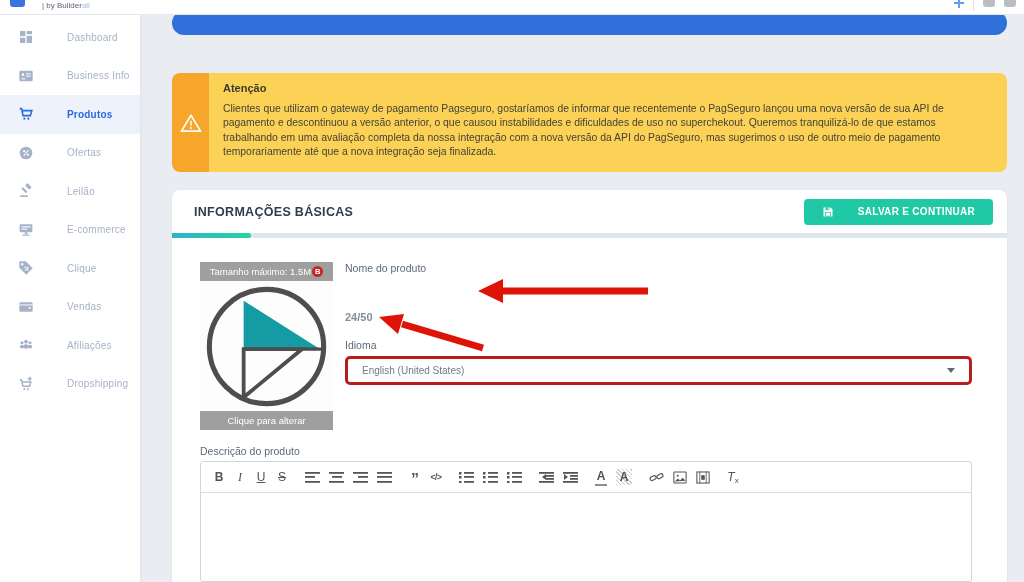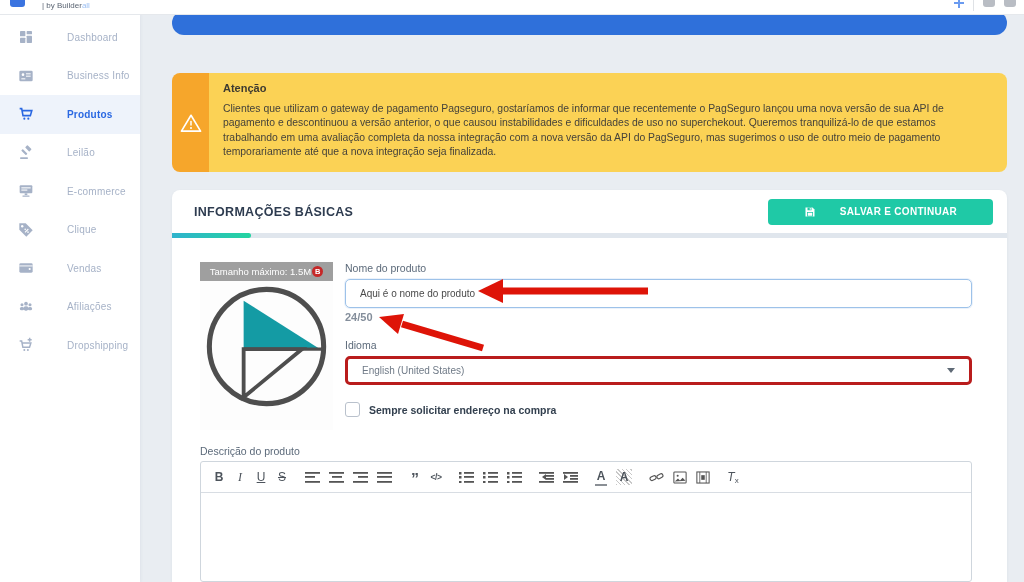--- a/index.html
+++ b/index.html
@@ -32,21 +32,21 @@
   .banner-icon-col{width:37px;background:#f6a62b;display:flex;align-items:center;justify-content:center;flex:0 0 37px;}
   .banner-body{flex:1;background:#fbd255;padding:9px 16px 8px 14px;box-sizing:border-box;}
   .banner-title{font-size:11px;font-weight:bold;color:#3d3a31;margin-bottom:2px;}
   .banner-text{font-size:10.4px;line-height:1.38;color:#45423a;margin-top:8px;}
 
   
   .card{position:absolute;left:172px;top:190px;width:835px;height:392px;background:#fff;border-radius:8px 8px 0 0;box-shadow:0 1px 3px rgba(40,60,90,.06);z-index:6;}
   .card-header{height:43px;display:flex;align-items:center;justify-content:space-between;padding:0 14px 0 22px;}
   .card-title{font-size:12.5px;font-weight:bold;color:#2e3c50;letter-spacing:.3px;}
   .hdr-buttons{display:flex;gap:10px;}
-  .btn{height:26px;background:#1fc9a6;color:#fff;font-size:10px;font-weight:bold;border:none;border-radius:4px;display:inline-flex;align-items:center;justify-content:flex-end;gap:24px;padding:0 36px;letter-spacing:.3px;cursor:pointer;font-family:"Liberation Sans",sans-serif;}
+  .btn{height:26px;background:#1fc9a6;color:#fff;font-size:10px;font-weight:bold;border:none;border-radius:4px;display:inline-flex;align-items:center;justify-content:flex-end;gap:24px;padding:0 18px;letter-spacing:.3px;cursor:pointer;font-family:"Liberation Sans",sans-serif;}
   .btn svg{width:12px;height:12px;}
   .progress-track{height:5px;background:#e0e6ed;width:100%;}
   .progress-fill{height:5px;width:9.5%;background:linear-gradient(90deg,#2fb3cd,#24d4a0);border-radius:0 3px 3px 0;}
 
   .card-body{position:relative;height:344px;}
 
   
   .upload{position:absolute;left:28px;top:24px;width:133px;height:168px;background:#fdfdfd;cursor:pointer;overflow:hidden;}
   .upload-logo{position:absolute;left:3px;top:21px;filter:blur(.4px);}
   .upload-top,.upload-bottom{position:absolute;left:0;width:133px;height:19px;background:rgba(142,142,142,.85);color:#fff;display:flex;align-items:center;justify-content:center;font-size:9.5px;}
@@ -143,20 +143,29 @@
     <div class="sb-item active">
       <svg viewBox="0 0 24 24" fill="none" stroke="currentColor" stroke-width="2.4">
           <path d="M2.5 4h3l2 10.5h11l2.2-7.5H7"></path>
           <circle cx="9.5" cy="19" r="1.6" fill="currentColor" stroke="none"></circle>
           <circle cx="15.5" cy="19" r="1.6" fill="currentColor" stroke="none"></circle>
         </svg>
       <span class="lbl">Produtos</span>
     </div>
     <div class="sb-item">
       <svg viewBox="0 0 24 24" fill="currentColor">
+          <circle cx="12" cy="12" r="9.5"></circle>
+          <circle cx="9.2" cy="9.2" r="1.7" fill="#fff"></circle>
+          <circle cx="14.8" cy="14.8" r="1.7" fill="#fff"></circle>
+          <path d="M15.5 7.5L8.5 16.5" stroke="#fff" stroke-width="1.8"></path>
+        </svg>
+      <span class="lbl">Ofertas</span>
+    </div>
+    <div class="sb-item">
+      <svg viewBox="0 0 24 24" fill="currentColor">
           <rect x="11" y="2.5" width="9" height="5" rx="1" transform="rotate(45 15.5 5)"></rect>
           <rect x="4.5" y="9" width="10" height="3.4" rx="1" transform="rotate(45 9.5 10.7)"></rect>
           <rect x="3" y="18.5" width="12" height="2.6" rx="1.2"></rect>
         </svg>
       <span class="lbl">Leilão</span>
     </div>
     <div class="sb-item">
       <svg viewBox="0 0 24 24" fill="currentColor">
           <rect x="2.5" y="3.5" width="19" height="12" rx="1.5"></rect>
           <rect x="5" y="6.5" width="14" height="1.6" fill="#fff"></rect>
@@ -246,36 +255,34 @@
         <svg class="upload-logo" width="127" height="127" viewBox="0 0 100 100">
           <circle cx="50" cy="50" r="45" fill="none" stroke="#4e4e4e" stroke-width="4"></circle>
           <polygon points="32,14 32,52 92,52" fill="#149ba4"></polygon>
           <polygon points="32,52 32,90 78,52" fill="none" stroke="#4e4e4e" stroke-width="3"></polygon>
           <path d="M32 52H95" stroke="#4e4e4e" stroke-width="2.5"></path>
         </svg>
         <div class="upload-top">
           <span>Tamanho máximo: 1.5M</span>
             <span class="badge">B</span>
         </div>
+        <div class="upload-bottom">
+          <span>Clique para alterar</span>
+        </div>
       </div>
 
       <div class="f-label" style="left:173px;top:24px;">Nome do produto</div>
-      <input class="name-input" type="text" value="Aqui é o nome do produto" style="">
       <div class="counter">24/50</div>
 
       <div class="f-label" style="left:173px;top:101px;">Idioma</div>
       <div class="select">
         <span>English (United States)</span>
         <span class="caret"></span>
       </div>
 
-      <div class="cb-row">
-        <input type="checkbox" class="cb" style="">
-        <span class="cb-label">Sempre solicitar endereço na compra</span>
-      </div>
 
       <div class="f-label" style="left:28px;top:207px;">Descrição do produto</div>
       <div class="editor">
         <div class="tb-row">
           <div class="grp">
             <span class="tbtn t-b">B</span>
             <span class="tbtn t-i">I</span>
             <span class="tbtn t-u">U</span>
             <span class="tbtn t-s">S</span>
           </div>

